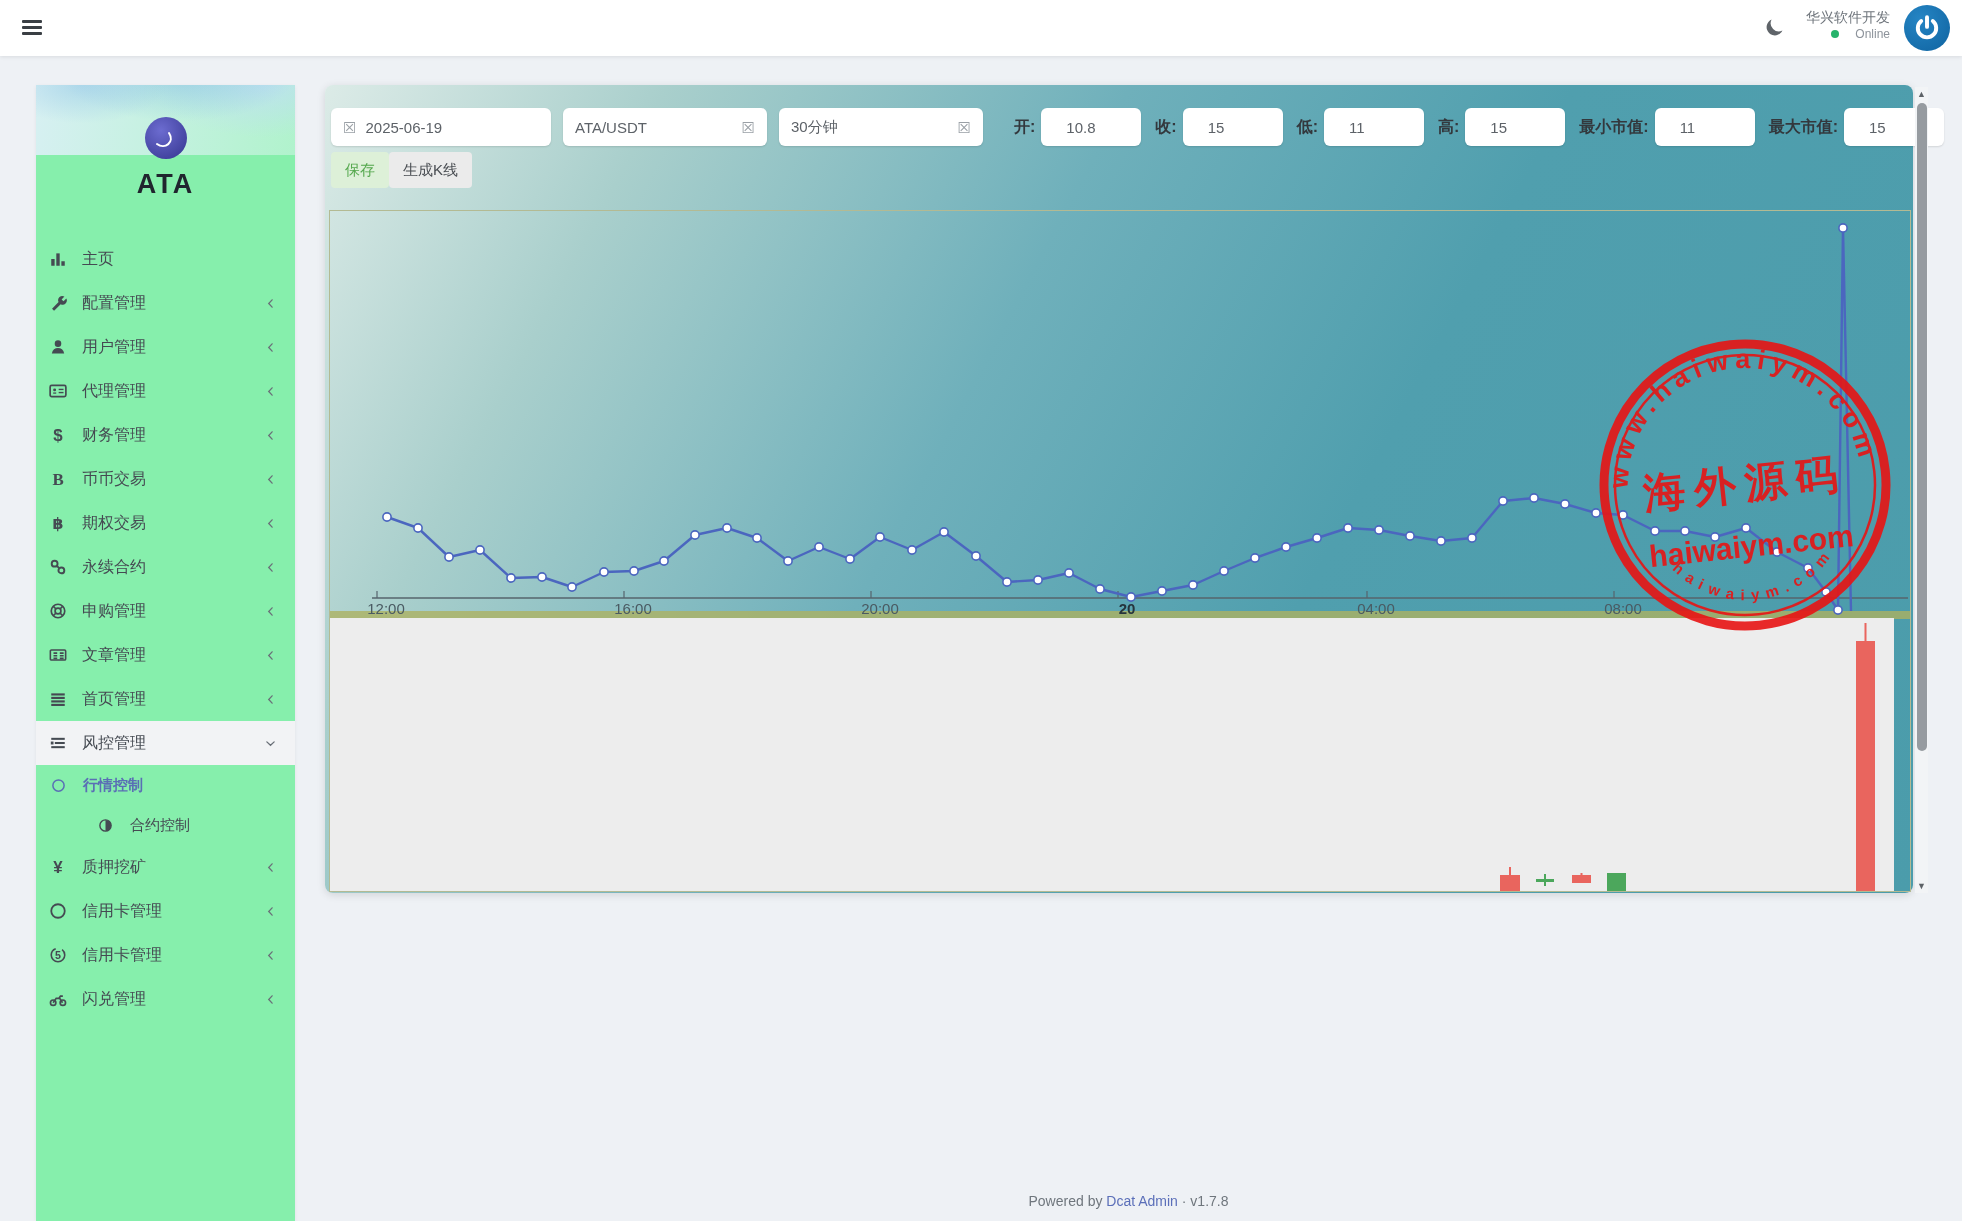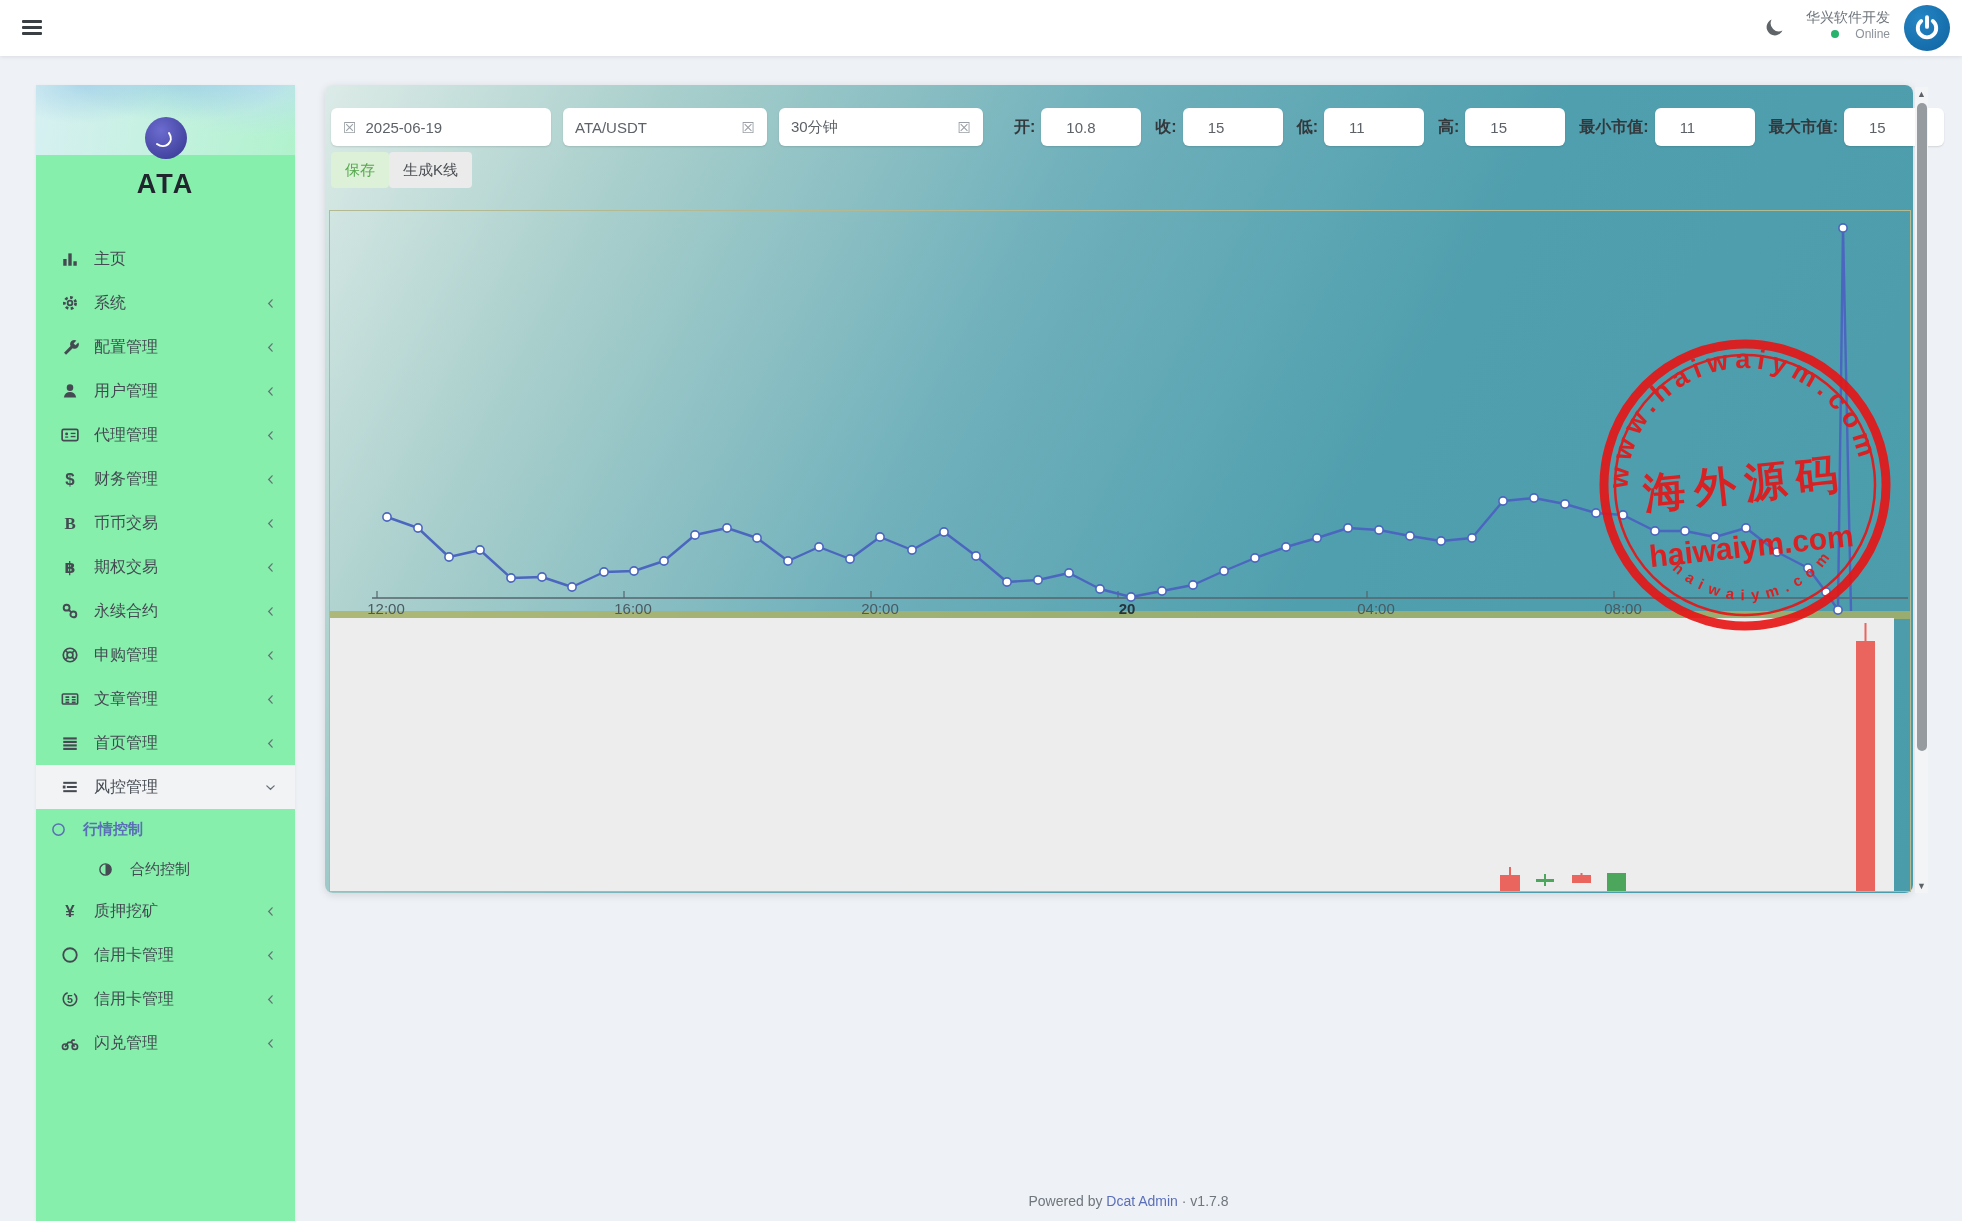--- a/index.html
+++ b/index.html
@@ -28,21 +28,21 @@
       radial-gradient(120px 55px at 18% 0%, rgba(147,197,233,.55), rgba(147,197,233,0) 70%),
       radial-gradient(160px 60px at 55% -10%, rgba(120,180,230,.45), rgba(120,180,230,0) 72%),
       radial-gradient(150px 70px at 88% 0%, rgba(190,222,244,.8), rgba(190,222,244,0) 75%),
       linear-gradient(100deg, rgba(224,240,250,.9), rgba(240,248,253,.4)); }
   .logo-circle { position:absolute; left:50%; top:32px; transform:translateX(-50%); width:42px; height:42px;
     border-radius:50%; background:radial-gradient(circle at 38% 32%, #6c6cd0, #42429f 75%); }
   .logo-swirl { position:absolute; left:50%; top:32px; transform:translateX(-50%); width:42px; height:42px; }
   .logo-text { position:absolute; left:0; right:0; top:84px; text-align:center; font-size:27px; font-weight:bold;
     color:#20252e; letter-spacing:2px; }
   .menu { position:absolute; left:0; top:152px; right:0; }
-  .s-item { position:relative; height:44px; display:flex; align-items:center; padding:0 18px 0 25px;
+  .s-item { position:relative; height:44px; display:flex; align-items:center; padding:0 18px 0 13px;
     color:#454a52; font-size:16px; cursor:pointer; }
   .s-item.open { background:#f2f3f5; }
   .s-item .ic { width:18px; height:18px; flex:0 0 18px; }
   .s-label { margin-left:15px; flex:1; white-space:nowrap; }
   .chev { width:13px; height:13px; color:#6a7078; }
   .s-sub { position:relative; height:40px; display:flex; align-items:center; padding-left:62px;
     color:#454a52; font-size:15px; cursor:pointer; }
   .s-sub .ic { width:15px; height:15px; flex:0 0 15px; }
   .s-sub .s-label { margin-left:17px; }
   .s-sub.active { color:#5a6fb5; font-weight:bold;padding-left:15px; }
@@ -124,32 +124,20 @@
     <div class="logo-text">ATA</div>
   </div>
   <div class="menu" id="menu">
       <div class="s-item">
     <svg class="ic" viewBox="0 0 16 16" fill="currentColor">
           <rect x="2" y="8" width="3" height="6"></rect>
           <rect x="6.5" y="3" width="3" height="11"></rect>
           <rect x="11" y="10" width="3" height="4"></rect>
         </svg>
         <span class="s-label">主页</span>
-      </div>
-      <div class="s-item">
-    <svg class="ic" viewBox="0 0 16 16" fill="currentColor">
-          <g fill="none" stroke="currentColor">
-            <circle cx="8" cy="8" r="2.1" stroke-width="1.6"></circle>
-            <circle cx="8" cy="8" r="5" stroke-width="2.4" stroke-dasharray="2.4 2.2"></circle>
-          </g>
-        </svg>
-        <span class="s-label">系统</span>
-        <svg class="chev" viewBox="0 0 16 16">
-          <path d="M10 3.5L5.8 8 10 12.5" fill="none" stroke="currentColor" stroke-width="1.6" stroke-linecap="round"></path>
-        </svg>
       </div>
       <div class="s-item">
     <svg class="ic" viewBox="0 0 16 16" fill="currentColor">
           <path d="M13.7 2.3l-2.5 2.5 1.7 1.7 2.5-2.5a3.7 3.7 0 0 1-5 5l-5.9 5.8-1.8-1.8 5.8-5.9a3.7 3.7 0 0 1 5.2-4.8z"></path>
         </svg>
         <span class="s-label">配置管理</span>
         <svg class="chev" viewBox="0 0 16 16">
           <path d="M10 3.5L5.8 8 10 12.5" fill="none" stroke="currentColor" stroke-width="1.6" stroke-linecap="round"></path>
         </svg>
       </div>

